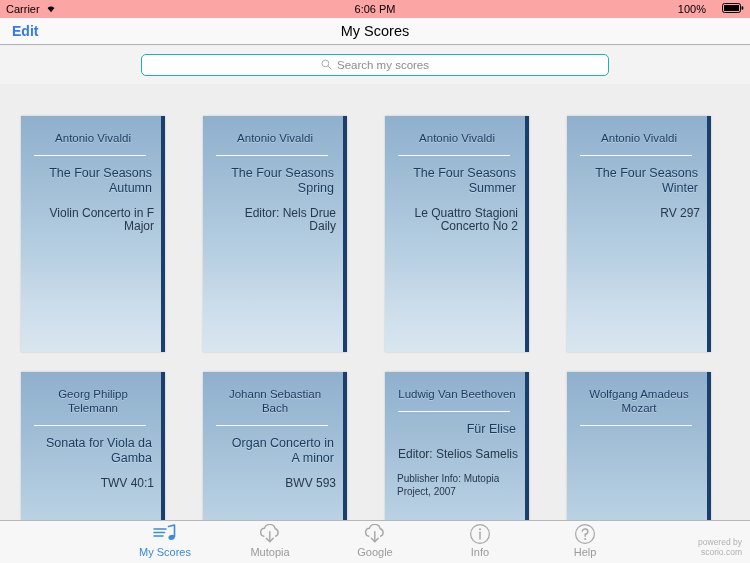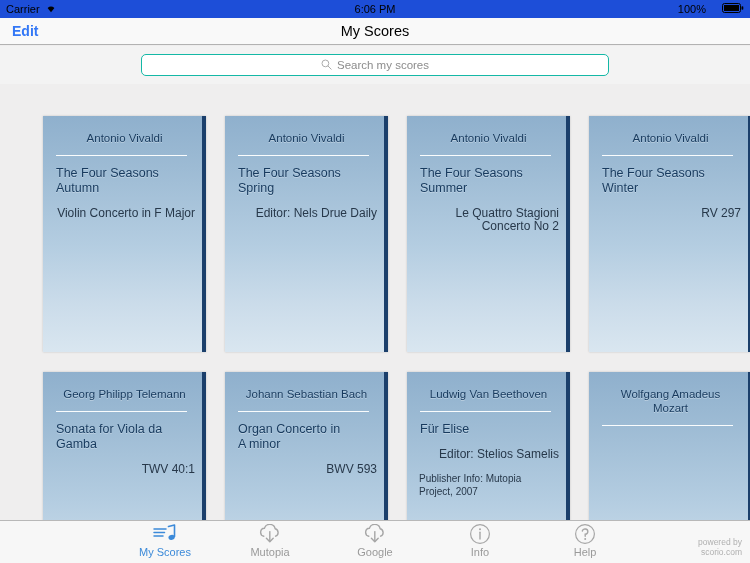--- a/index.html
+++ b/index.html
@@ -23,21 +23,21 @@
     overflow: hidden;
     background: #efeeee;
   }
 
   
   .status-bar {
     position: absolute;
     top: 0; left: 0;
     width: 750px;
     height: 18px;
-    background: #1d4ed8;
+    background: #fca5a5;
     display: flex;
     align-items: center;
     font-size: 11px;
     color: #000;
     padding: 0 6px;
   }
   .status-left {
     display: flex;
     align-items: center;
     gap: 5px;
@@ -140,28 +140,27 @@
   }
   .card-slot {
     width: 182px;
     height: 236px;
     margin-bottom: 20px;
     position: relative;
   }
 
   .card {
     position: relative;
-    width: 163px;
+    width: 144px;
     height: 236px;
     background: linear-gradient(to bottom, #8fb0cd 0%, #9dbbd4 22%, #b4cde1 55%, #cbdcea 80%, #d9e6f0 100%);
     box-shadow: 0 0 2px rgba(0,0,0,0.18);
     overflow: hidden;
     cursor: pointer;
     padding: 12px 11px 0 11px;
-    margin-left: 22px;
   }
   .card::after {
     content: "";
     position: absolute;
     top: 0; right: 0;
     width: 4px;
     height: 100%;
     background: #1b3f6b;
   }
 
@@ -176,21 +175,21 @@
   }
   .card-rule {
     height: 1px;
     background: #ffffff;
     margin: 10px 8px 10px 2px;
     opacity: .95;
   }
   .card-title {
     font-size: 12.5px;
     color: #173a5e;
-    text-align: left;
+    text-align: right;
     line-height: 15px;
     font-weight: normal;
     padding: 0 2px;
     text-shadow: 0 1px 0 rgba(255,255,255,0.3);
   }
   .card-sub {
     font-size: 12px;
     color: #27384a;
     text-align: right;
     line-height: 13px;

